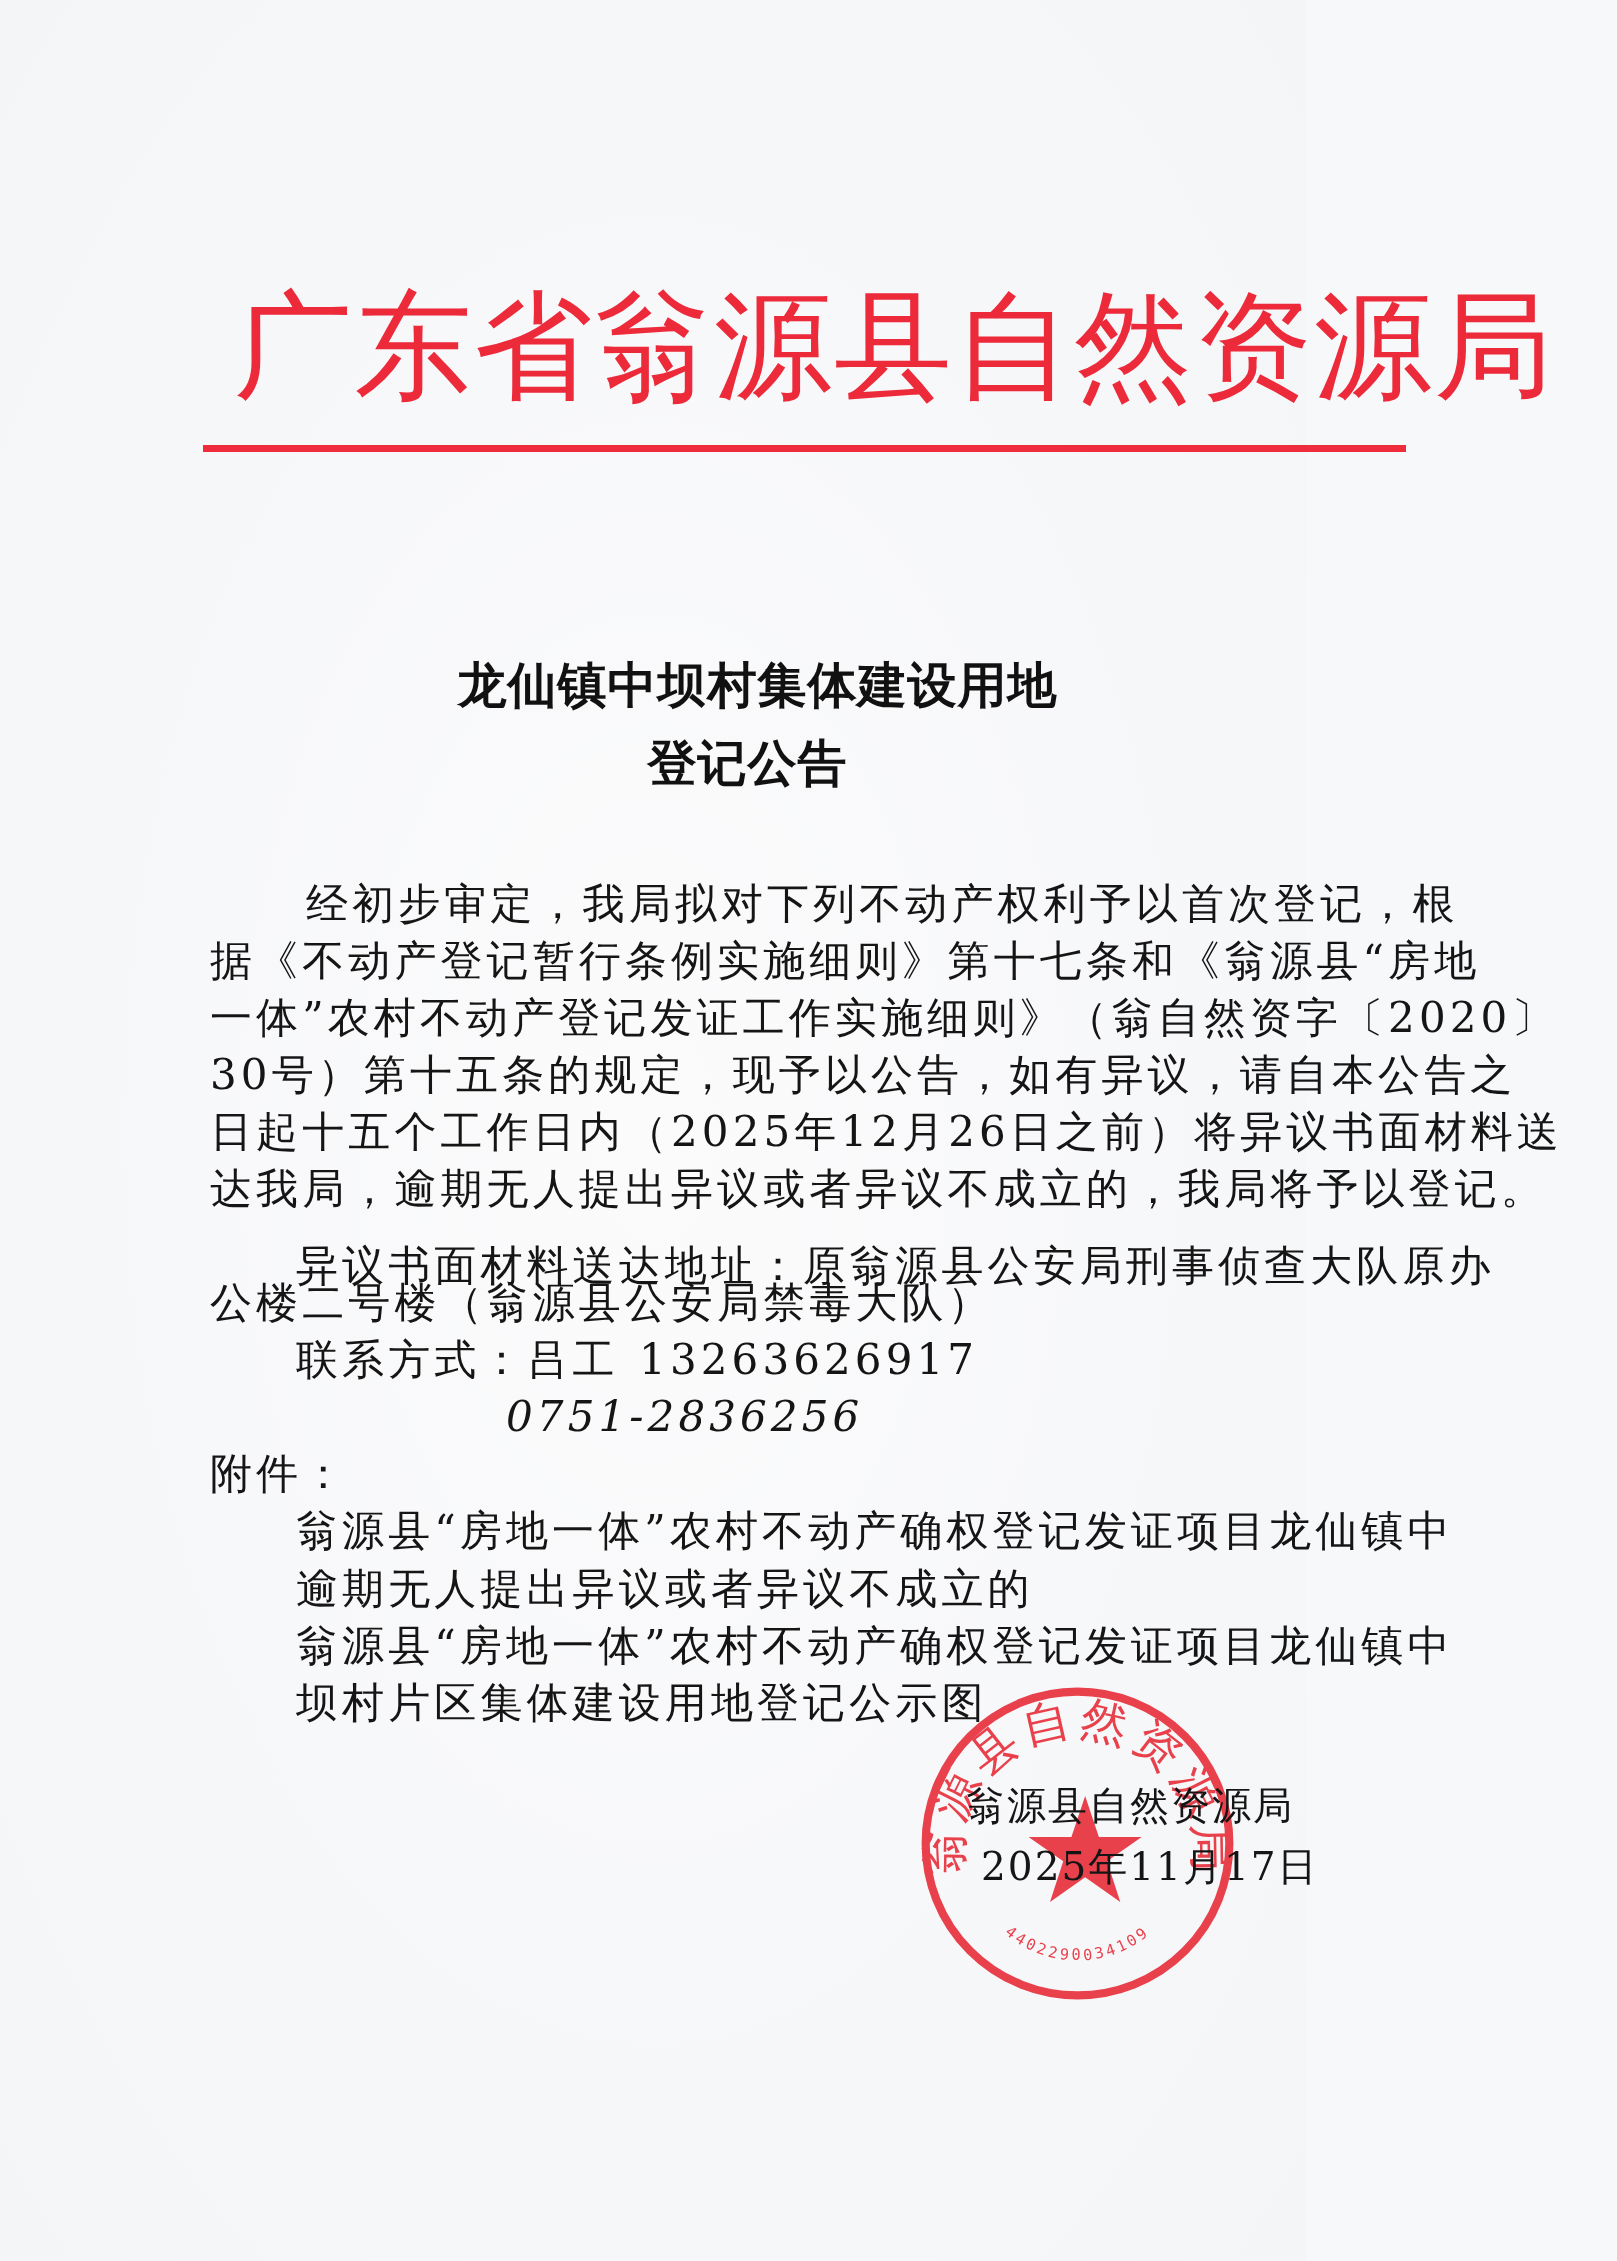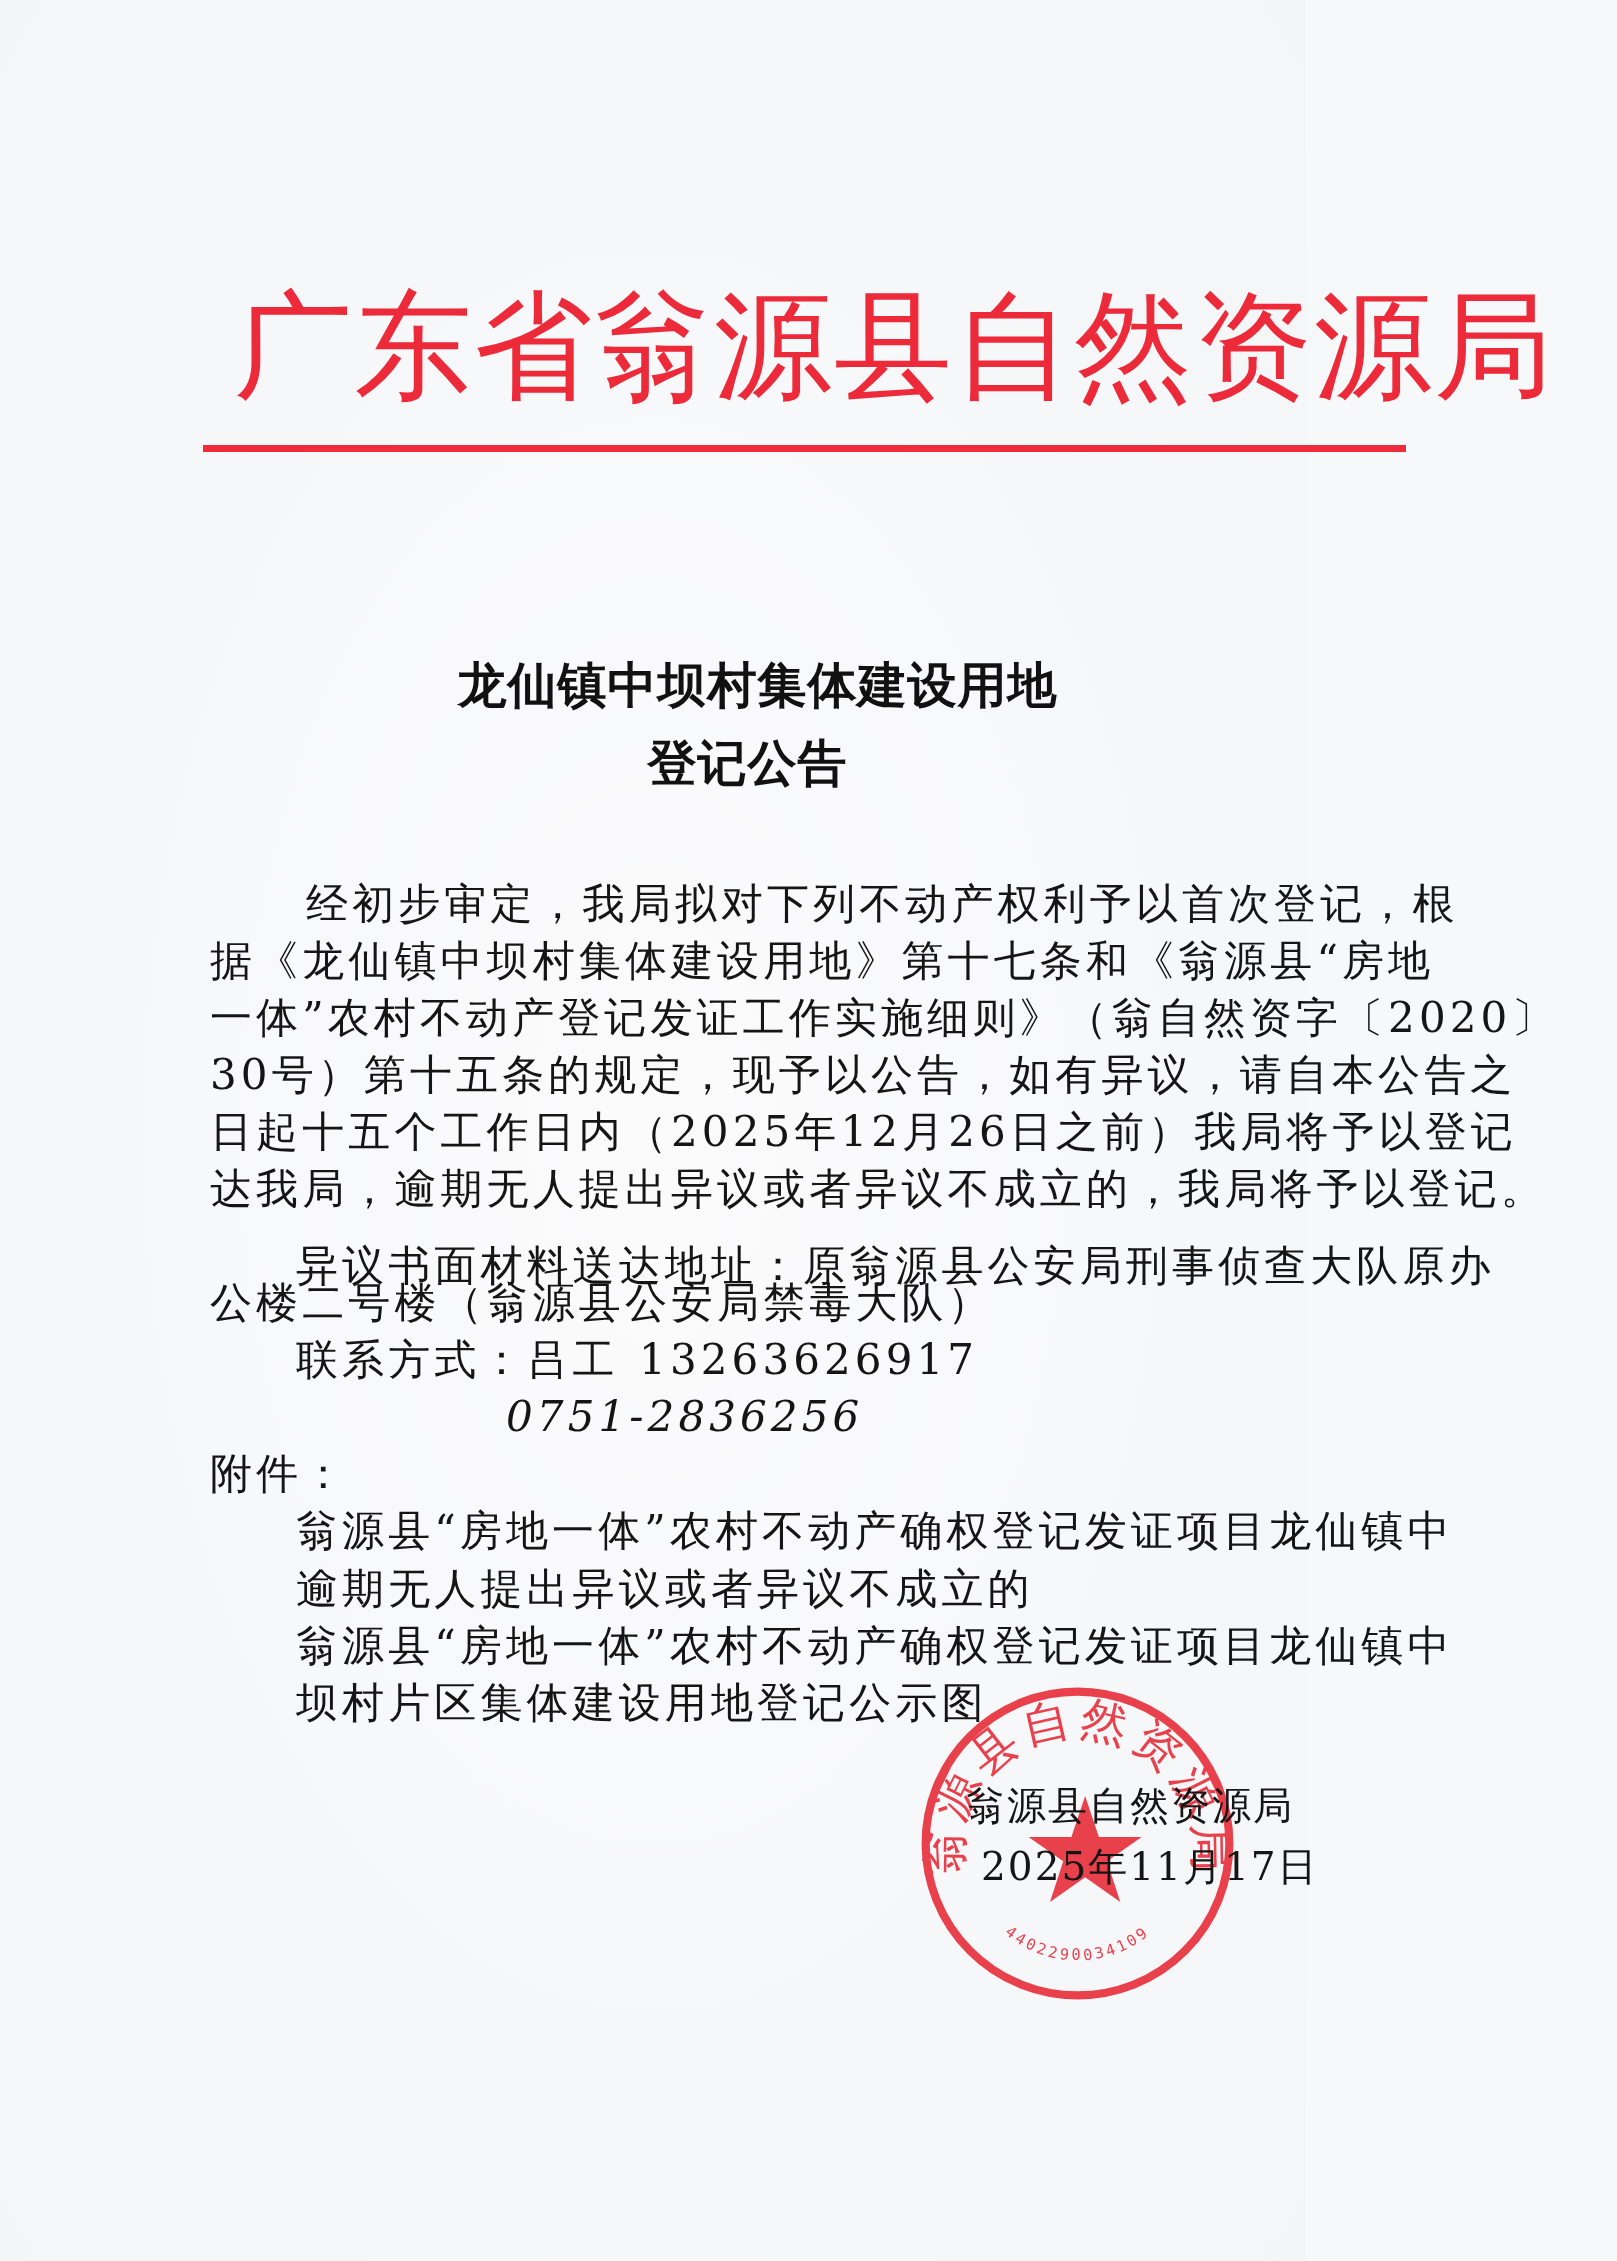--- a/index.html
+++ b/index.html
@@ -39,24 +39,24 @@
 <div class="page">
 
   <div class="masthead">广东省翁源县自然资源局</div>
   <div class="red-rule"></div>
 
   <div class="title l1">龙仙镇中坝村集体建设用地</div>
   <div class="title l2">登记公告</div>
 
   <div>
     <div class="line" style="left:306px; top:878px; width:1103px; text-align:justify; text-align-last:justify;">经初步审定，我局拟对下列不动产权利予以首次登记，根</div>
-    <div class="line justify" style="left:210px; top:935px;">据《龙仙镇中坝村集体建设用地》第十七条和《翁源县“房地</div>
+    <div class="line justify" style="left:210px; top:935px;">据《不动产登记暂行条例实施细则》第十七条和《翁源县“房地</div>
     <div class="line justify" style="left:210px; top:992px;">一体”农村不动产登记发证工作实施细则》（翁自然资字〔2020〕</div>
     <div class="line justify" style="left:210px; top:1049px;">30号）第十五条的规定，现予以公告，如有异议，请自本公告之</div>
-    <div class="line justify" style="left:210px; top:1106px;">日起十五个工作日内（2025年12月26日之前）我局将予以登记</div>
+    <div class="line justify" style="left:210px; top:1106px;">日起十五个工作日内（2025年12月26日之前）将异议书面材料送</div>
     <div class="line justify" style="left:210px; top:1163px;">达我局，逾期无人提出异议或者异议不成立的，我局将予以登记。</div>
   </div>
 
   <div>
     <div class="line" style="left:296px; top:1240px; width:1111px; text-align:justify; text-align-last:justify;">异议书面材料送达地址：原翁源县公安局刑事侦查大队原办</div>
     <div class="line" style="left:210px; top:1277px;">公楼二号楼（翁源县公安局禁毒大队）</div>
   </div>
 
   <div>
     <div class="line" style="left:296px; top:1334px;">

